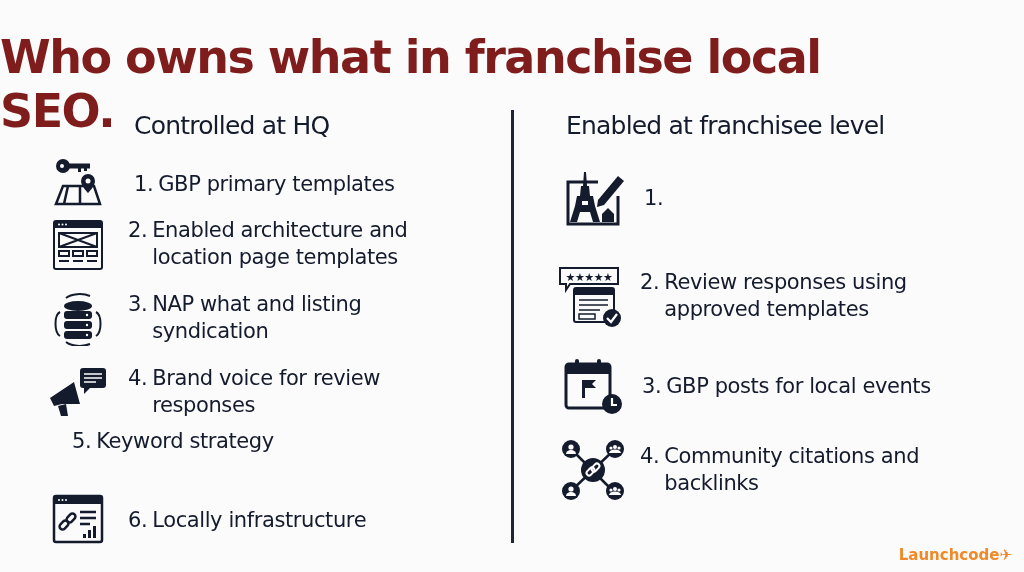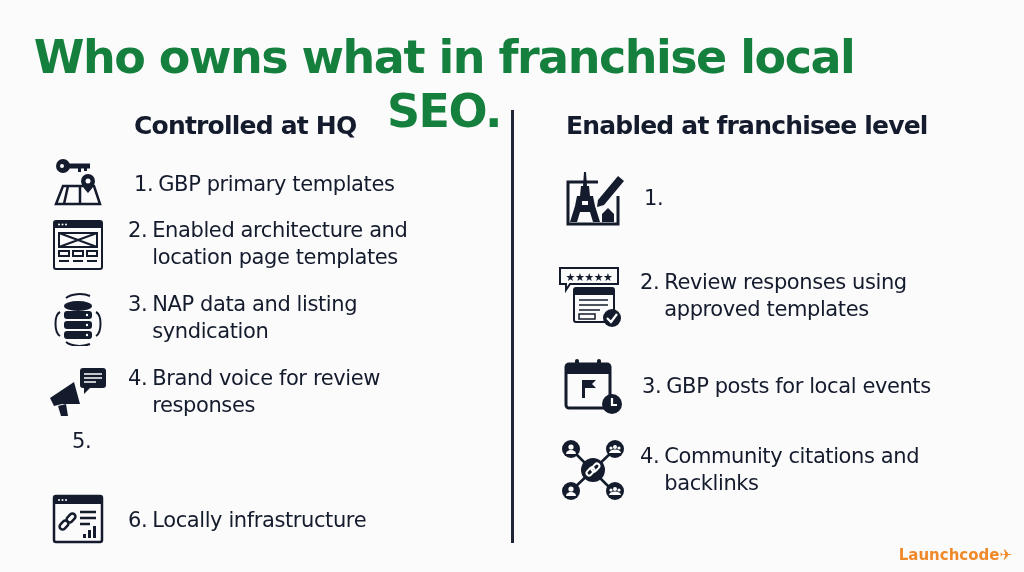--- a/index.html
+++ b/index.html
@@ -5,27 +5,27 @@
     html, body { margin: 0; padding: 0; }
     body {
       width: 1024px; height: 572px; overflow: hidden;
       background: #fbfbfb;
       font-family: "DejaVu Sans", sans-serif;
       color: #141b2d;
       position: relative;
     }
     .title {
       position: absolute; left: 0; top: 30px; width: 888px;
-      text-align: center;
+      text-align: left;
       font-size: 46px; font-weight: bold; letter-spacing: -1.5px;
-      color: #15803d;
+      color: #7f1d1d;
     }
     .col-heading {
       position: absolute; top: 111px;
-      font-size: 25px; font-weight: bold; letter-spacing: -0.8px;
+      font-size: 25px; font-weight: normal; letter-spacing: -0.8px;
       color: #141b2d;
     }
     .divider {
       position: absolute; left: 511px; top: 110px;
       width: 3px; height: 433px; background: #1d2536;
     }
     .item {
       position: absolute; display: flex; align-items: center;
     }
     .icon {
@@ -114,21 +114,21 @@
       <path d="M10 22 c-6 3 -6 20 0 24 M46 22 c6 3 6 20 0 24"></path>
       <path d="M16 8 a16 8 0 0 1 24 -2 M40 54 a16 8 0 0 1 -24 -2"></path>
         </g>
       <circle cx="37" cy="25" r="1.2" fill="#fff"></circle>
         <circle cx="37" cy="35" r="1.2" fill="#fff"></circle>
         <circle cx="37" cy="45" r="1.2" fill="#fff"></circle>
       </svg>
   </span>
   <div class="label" style="margin-left:22px;">
     <span class="num">3.</span>
-    <span class="txt">NAP data and listing
+    <span class="txt">NAP what and listing
 syndication</span>
   </div>
 </div>
 
 <div class="item" style="left:46px; top:364px;">
   <span class="icon" style="width:64px; flex-basis:64px;">
     <svg viewBox="0 0 64 56" style="width:64px;">
         <g fill="#141b2d">
       <path d="M4 34 L10 30 L28 18 L34 40 L16 40 L8 42 Z"></path>
       <path d="M12 42 L20 40 L22 52 L15 52 Z"></path>
@@ -141,20 +141,21 @@
   <div class="label" style="margin-left:18px;">
     <span class="num">4.</span>
     <span class="txt">Brand voice for review
 responses</span>
   </div>
 </div>
 
 <div class="item" style="left:50px; top:428px;">
   <div class="label" style="margin-left:22px;">
     <span class="num">5.</span>
+    <span class="txt">Keyword strategy</span>
   </div>
 </div>
 
 <div class="item" style="left:50px; top:492px;">
   <span class="icon">
     <svg viewBox="0 0 56 56">
       <rect x="4" y="4" width="48" height="46" rx="2" fill="none" stroke="#141b2d" stroke-width="2.5"></rect>
       <rect x="4" y="4" width="48" height="8" fill="#141b2d"></rect>
       <circle cx="9" cy="8" r="1" fill="#fff"></circle>
         <circle cx="12.5" cy="8" r="1" fill="#fff"></circle>

